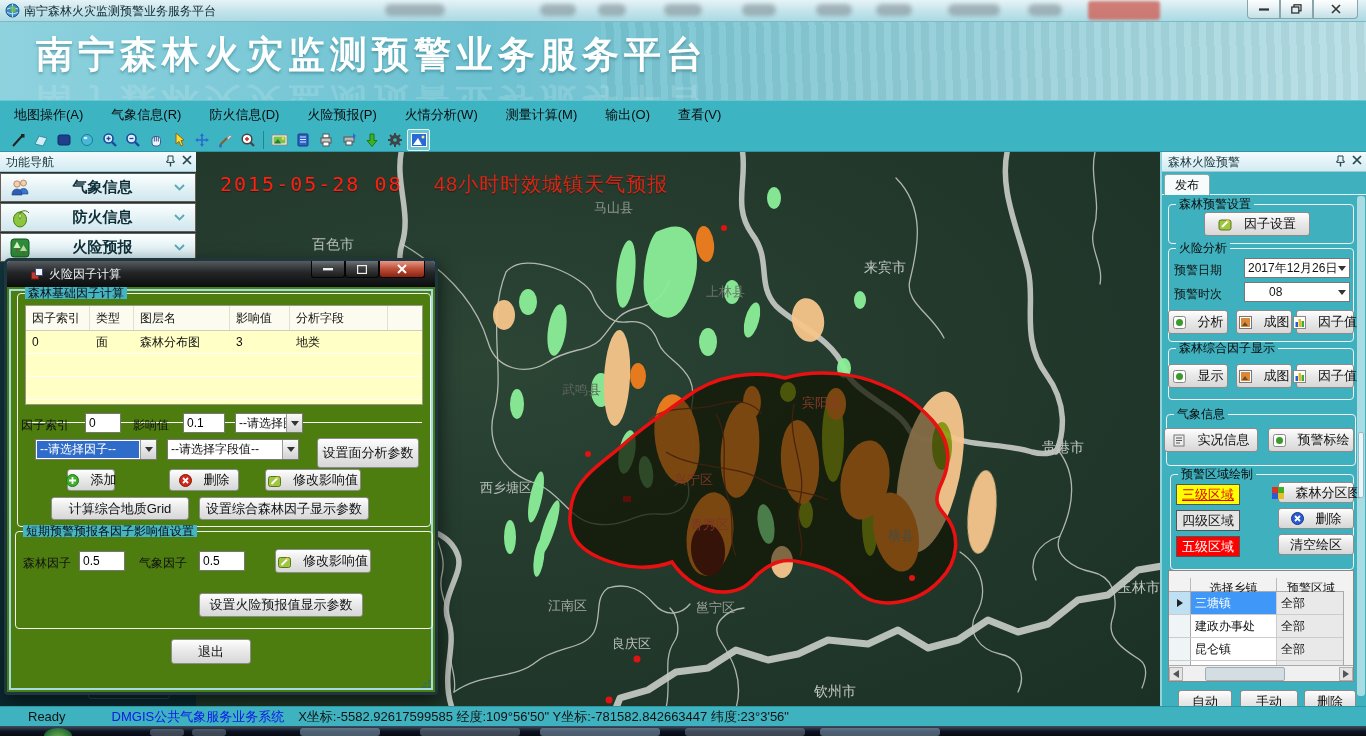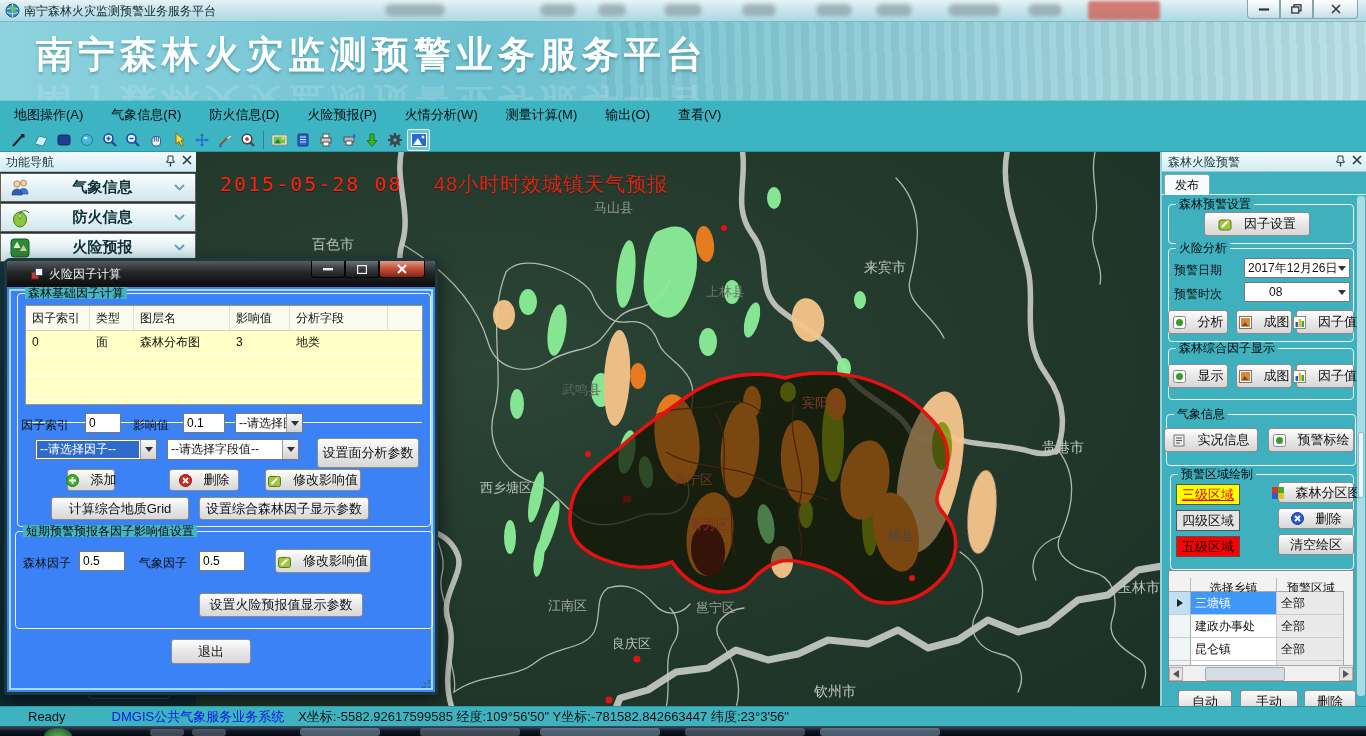--- a/index.html
+++ b/index.html
@@ -59,21 +59,21 @@
     border:3px solid rgba(25,38,43,.88);border-radius:6px 6px 4px 4px;
     box-shadow:2px 6px 18px rgba(0,0,0,.55);background:#46b5c3;}
   .dlg-title{position:absolute;left:0;top:0;width:100%;height:26px;box-sizing:border-box;
     background:linear-gradient(#565b5e,#232527 45%,#0b0c0c);border-radius:4px 4px 0 0;
     display:flex;align-items:center;padding-left:24px;}
   .dlg-title .txt{color:#f0f3f4;font-size:12px;margin-left:6px;}
   .dbtn{position:absolute;top:0;height:17px;box-sizing:border-box;border:1px solid #050505;border-top:none;
     border-radius:0 0 3px 3px;display:flex;align-items:center;justify-content:center;
     background:linear-gradient(#6d7275,#3c3e40 45%,#1a1b1b);}
   .dbtn.close{background:linear-gradient(#e29a88,#c2543c 45%,#8a2110);}
-  .dlg-body{position:absolute;left:0;top:26px;right:0;bottom:0;background:#3b82f6;}
+  .dlg-body{position:absolute;left:0;top:26px;right:0;bottom:0;background:#4d7c0f;}
   .dlg-frame{position:absolute;inset:2px;border:2px solid #a2dde5;pointer-events:none;}
   .grp{position:absolute;border:1px solid #f2f2f2;border-radius:4px;}
   .grp-lb{position:absolute;font-size:12px;color:#0a0a0a;padding:0 3px;line-height:12px;}
   .bg-dlg{background:#46b5c3;} .bg-pnl{background:#3fb0be;}
   .inp{position:absolute;box-sizing:border-box;background:#fff;border:1px solid #777;
     font-size:12px;padding:1px 3px;color:#000;font-family:inherit;}
   .cmb{position:absolute;box-sizing:border-box;background:#fff;border:1px solid #777;
     display:flex;align-items:center;font-size:12px;}
   .cmb .ct{flex:1;padding-left:3px;white-space:nowrap;overflow:hidden;}
   .cmb .ct.sel{background:#2f6bc9;color:#fff;margin:1px;}
@@ -617,21 +617,21 @@
             <circle cx="6.5" cy="6.5" r="3.5" fill="#3a9a2a"></circle>
           </svg>
         </span>
       <span>预警标绘</span>
     </div>
 
     <div class="grp" style="left:8px;top:322px;width:182px;height:94px;"></div>
     <span class="grp-lb bg-pnl" style="left:16px;top:316px;">预警区域绘制</span>
     <div class="swatch" style="left:14px;top:332px;background:#ffff00;color:#e00000;text-decoration:underline;">三级区域</div>
     <div class="swatch" style="left:14px;top:358px;background:#e4e4e4;color:#111;">四级区域</div>
-    <div class="swatch" style="left:14px;top:384px;background:#ff0000;color:#000000;">五级区域</div>
+    <div class="swatch" style="left:14px;top:384px;background:#ff0000;color:#ffffff;">五级区域</div>
     <div class="btn" style="left:116px;top:330px;width:76px;height:21px;">
       <span>
           <svg width="12" height="12">
             <rect width="6" height="6" fill="#e03020"></rect>
             <rect x="6" width="6" height="6" fill="#3fae2a"></rect>
             <rect y="6" width="6" height="6" fill="#2a5ad4"></rect>
             <rect x="6" y="6" width="6" height="6" fill="#e8c020"></rect>
           </svg>
         </span>
       <span>森林分区图</span>

